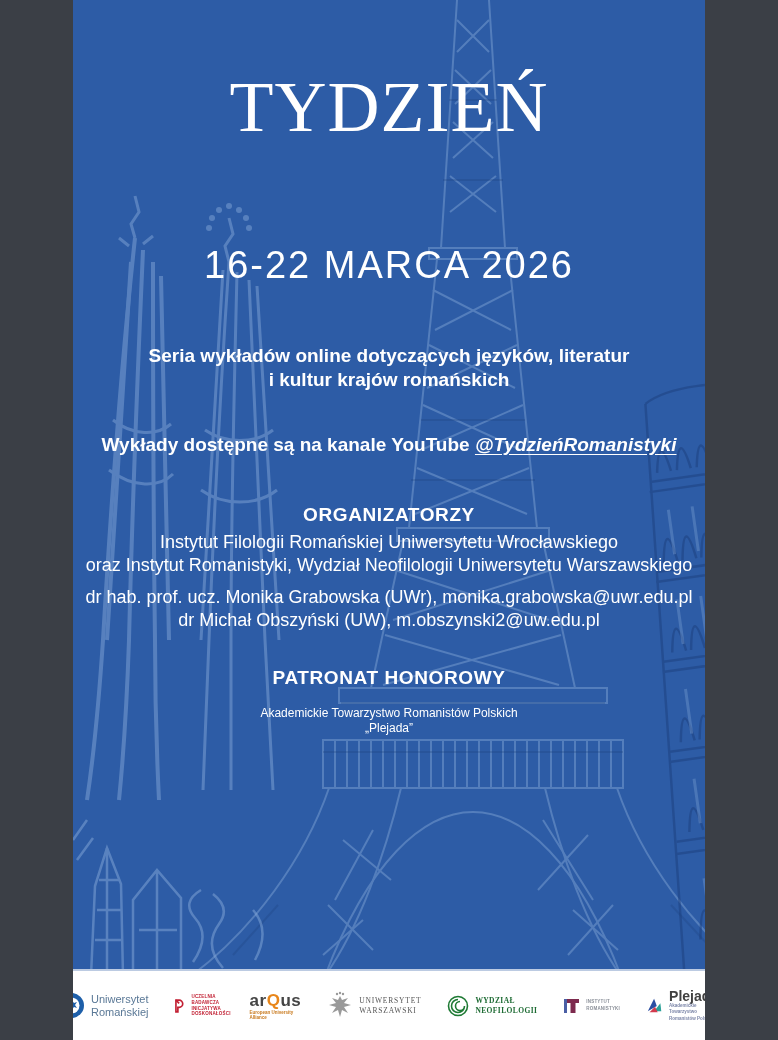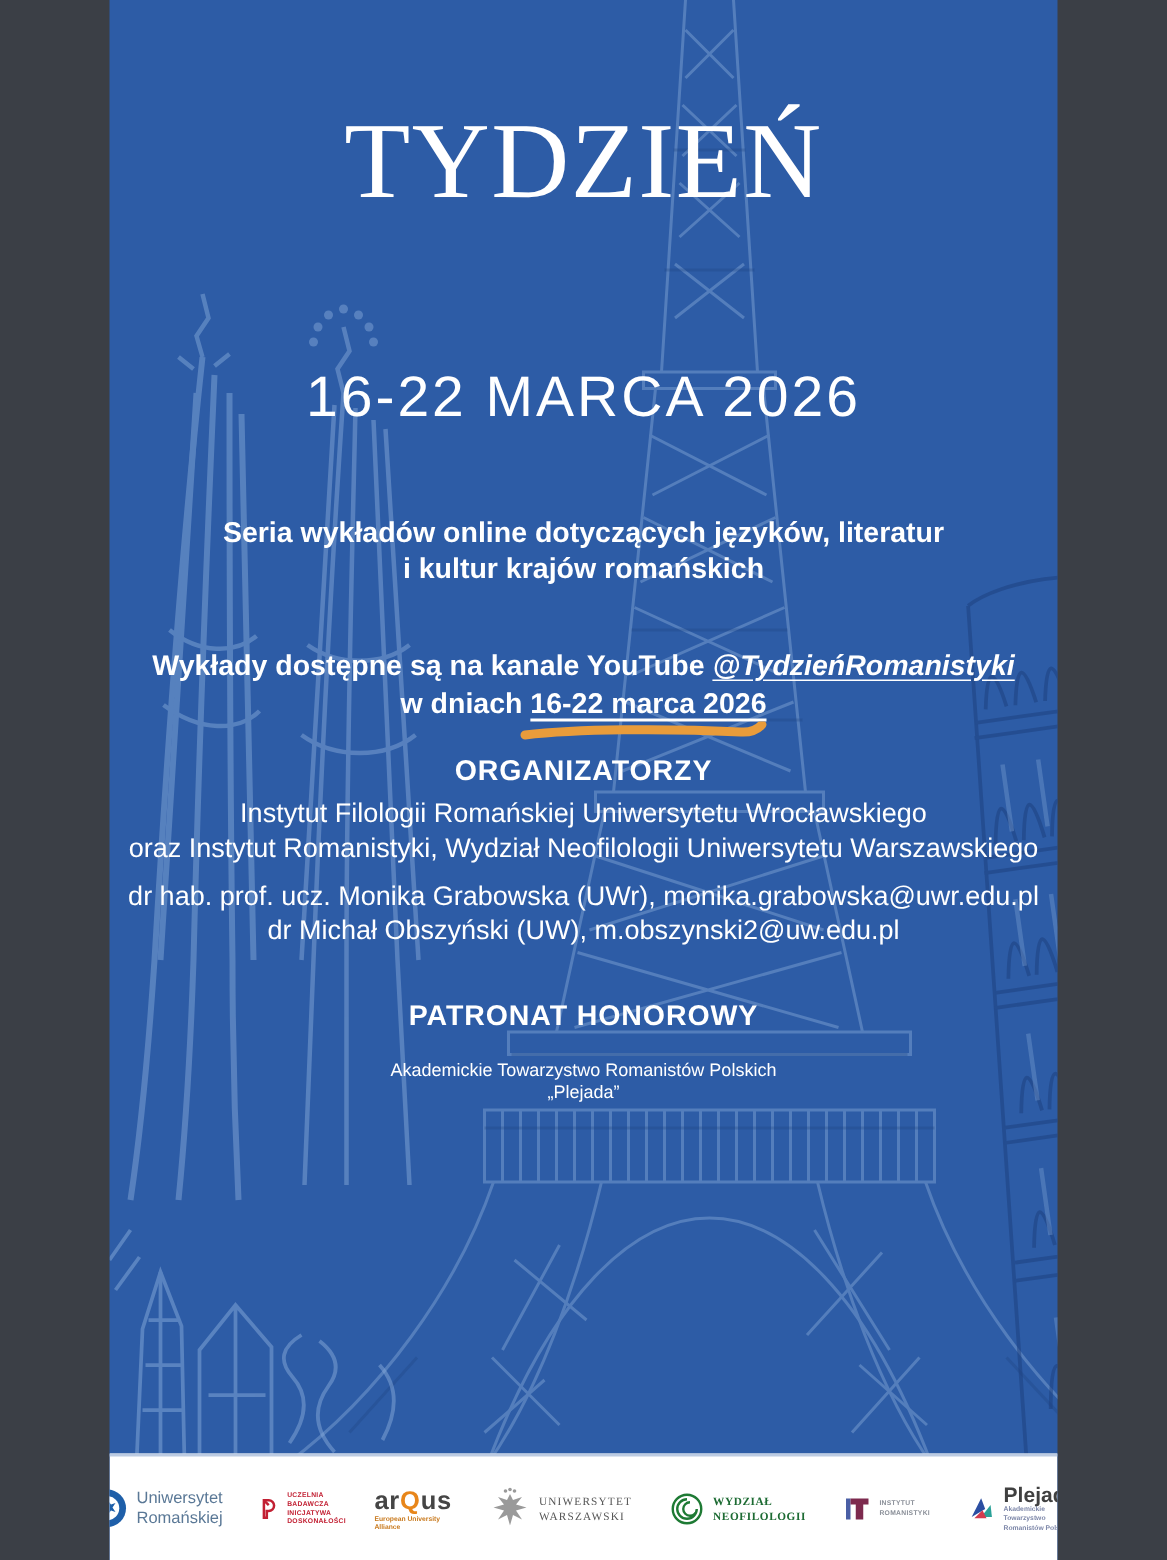--- a/index.html
+++ b/index.html
@@ -144,25 +144,20 @@
 
   <div class="abs desc">
     <div>Seria wykładów online dotyczących języków, literatur</div>
     <div>i kultur krajów romańskich</div>
   </div>
 
   <div class="abs yt">
     <div>
       <span>Wykłady dostępne są na kanale YouTube </span><a class="handle">@TydzieńRomanistyki</a>
     </div>
-    <div>
-      <span>w dniach </span><span class="dates-wrap"><span class="dates-underline">16-22 marca 2026</span><svg class="marker-svg" width="170" height="16" viewBox="0 0 170 16" aria-hidden="true">
-            <path d="M4,9 C38,5 98,4.5 148,7 c7,0.4 11,-1.6 14,-5" stroke="#e99c3b" stroke-width="6" fill="none" stroke-linecap="round"></path>
-          </svg></span>
-    </div>
   </div>
 
   <div class="abs section-heading org-heading">ORGANIZATORZY</div>
   <div class="abs org-lines">
     <div>Instytut Filologii Romańskiej Uniwersytetu Wrocławskiego</div>
     <div>oraz Instytut Romanistyki, Wydział Neofilologii Uniwersytetu Warszawskiego</div>
   </div>
   <div class="abs contacts">
     <div>dr hab. prof. ucz. Monika Grabowska (UWr), monika.grabowska@uwr.edu.pl</div>
     <div>dr Michał Obszyński (UW), m.obszynski2@uw.edu.pl</div>

